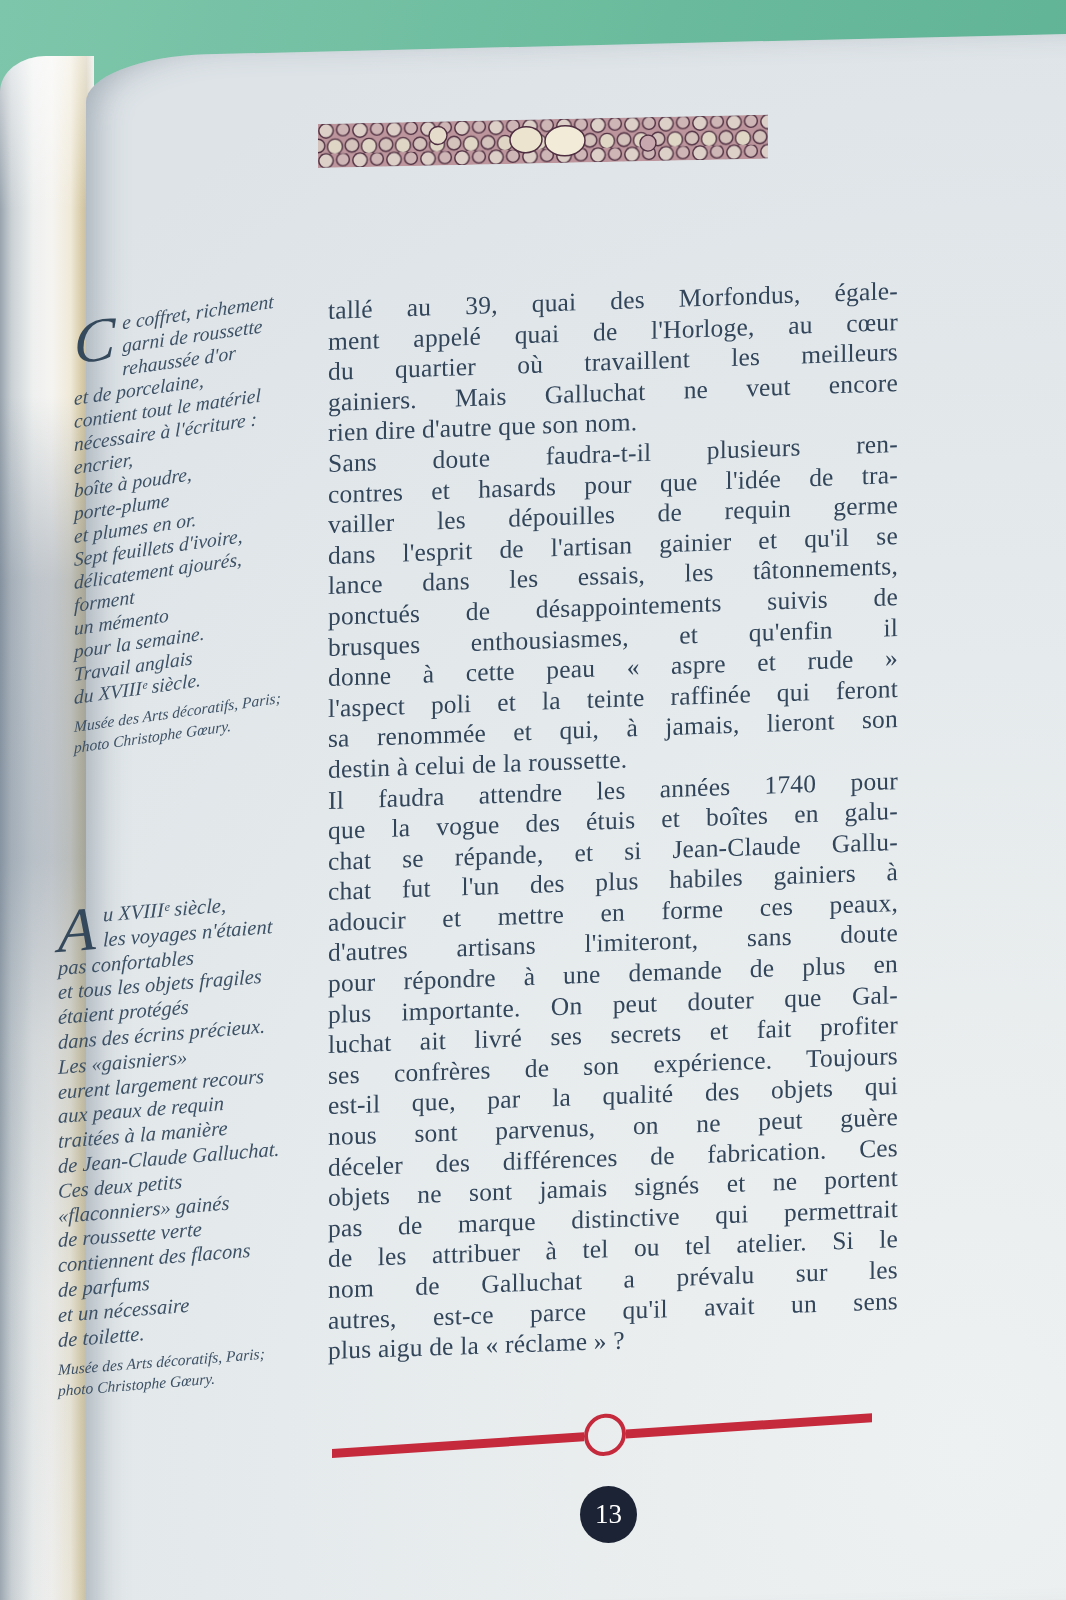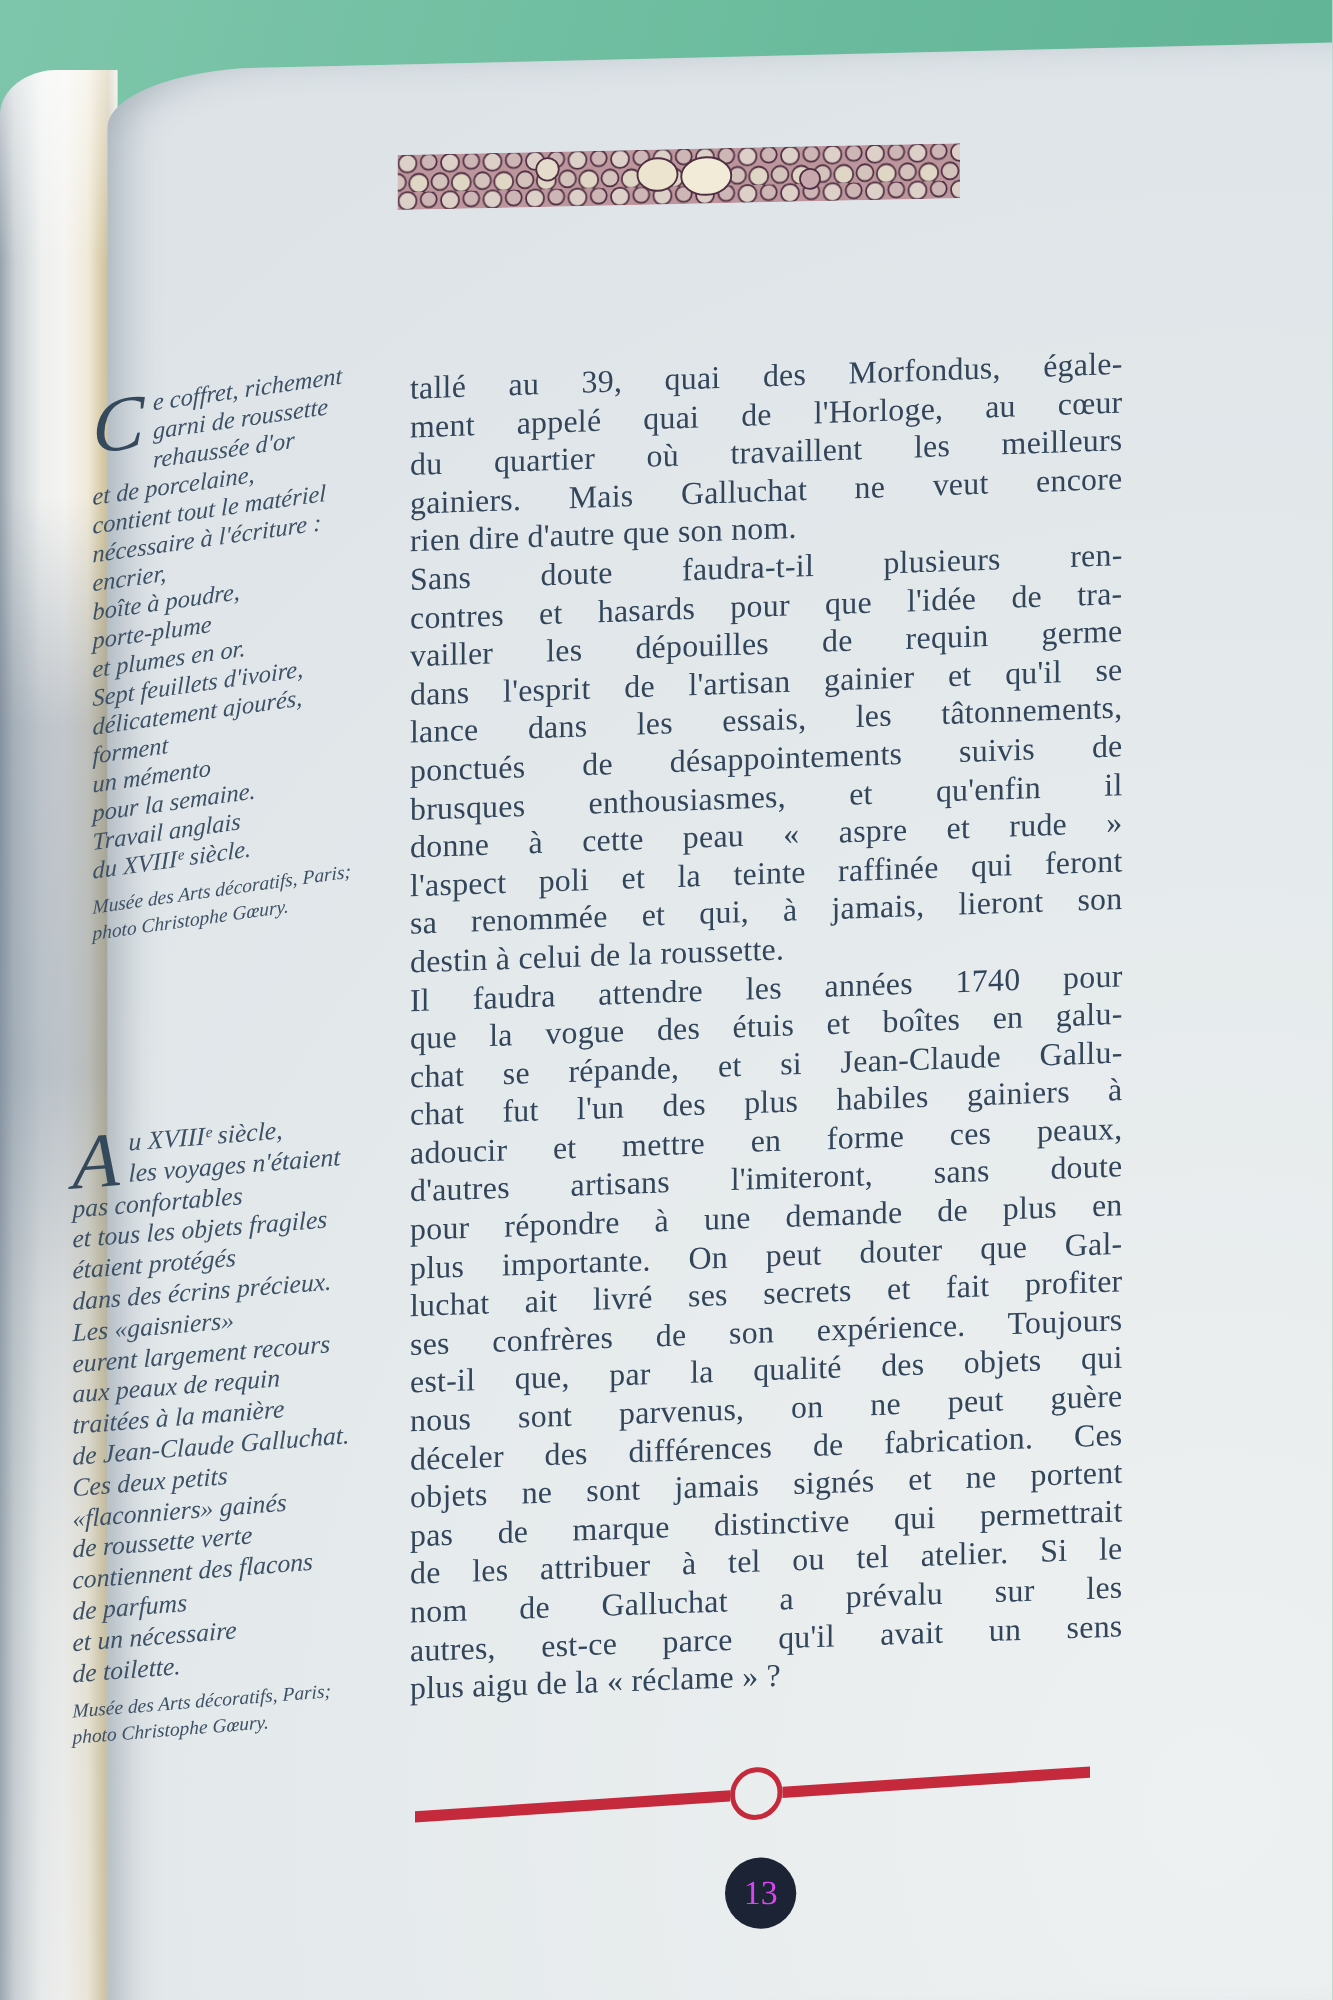--- a/index.html
+++ b/index.html
@@ -57,21 +57,21 @@
     transform:skewY(-3.8deg);transform-origin:left center;
   }
   .rule .seg{height:9px;background:#c5293c;}
   .rule .seg.left{width:252px;}
   .rule .seg.right{width:246px;}
   .rule .ring{box-sizing:border-box;width:42px;height:42px;border-radius:50%;
               border:4px solid #c5293c;background:transparent;}
   
   .folio{
     position:absolute;left:580px;top:1486px;width:57px;height:57px;border-radius:50%;
-    background:#1b2335;color:#d946ef;display:flex;align-items:center;justify-content:center;
+    background:#1b2335;color:#ffffff;display:flex;align-items:center;justify-content:center;
     font-size:27px;
   }
 </style>
 </head>
 <body>
 
 <div class="spine"></div>
 
 <div class="page"></div>
 

